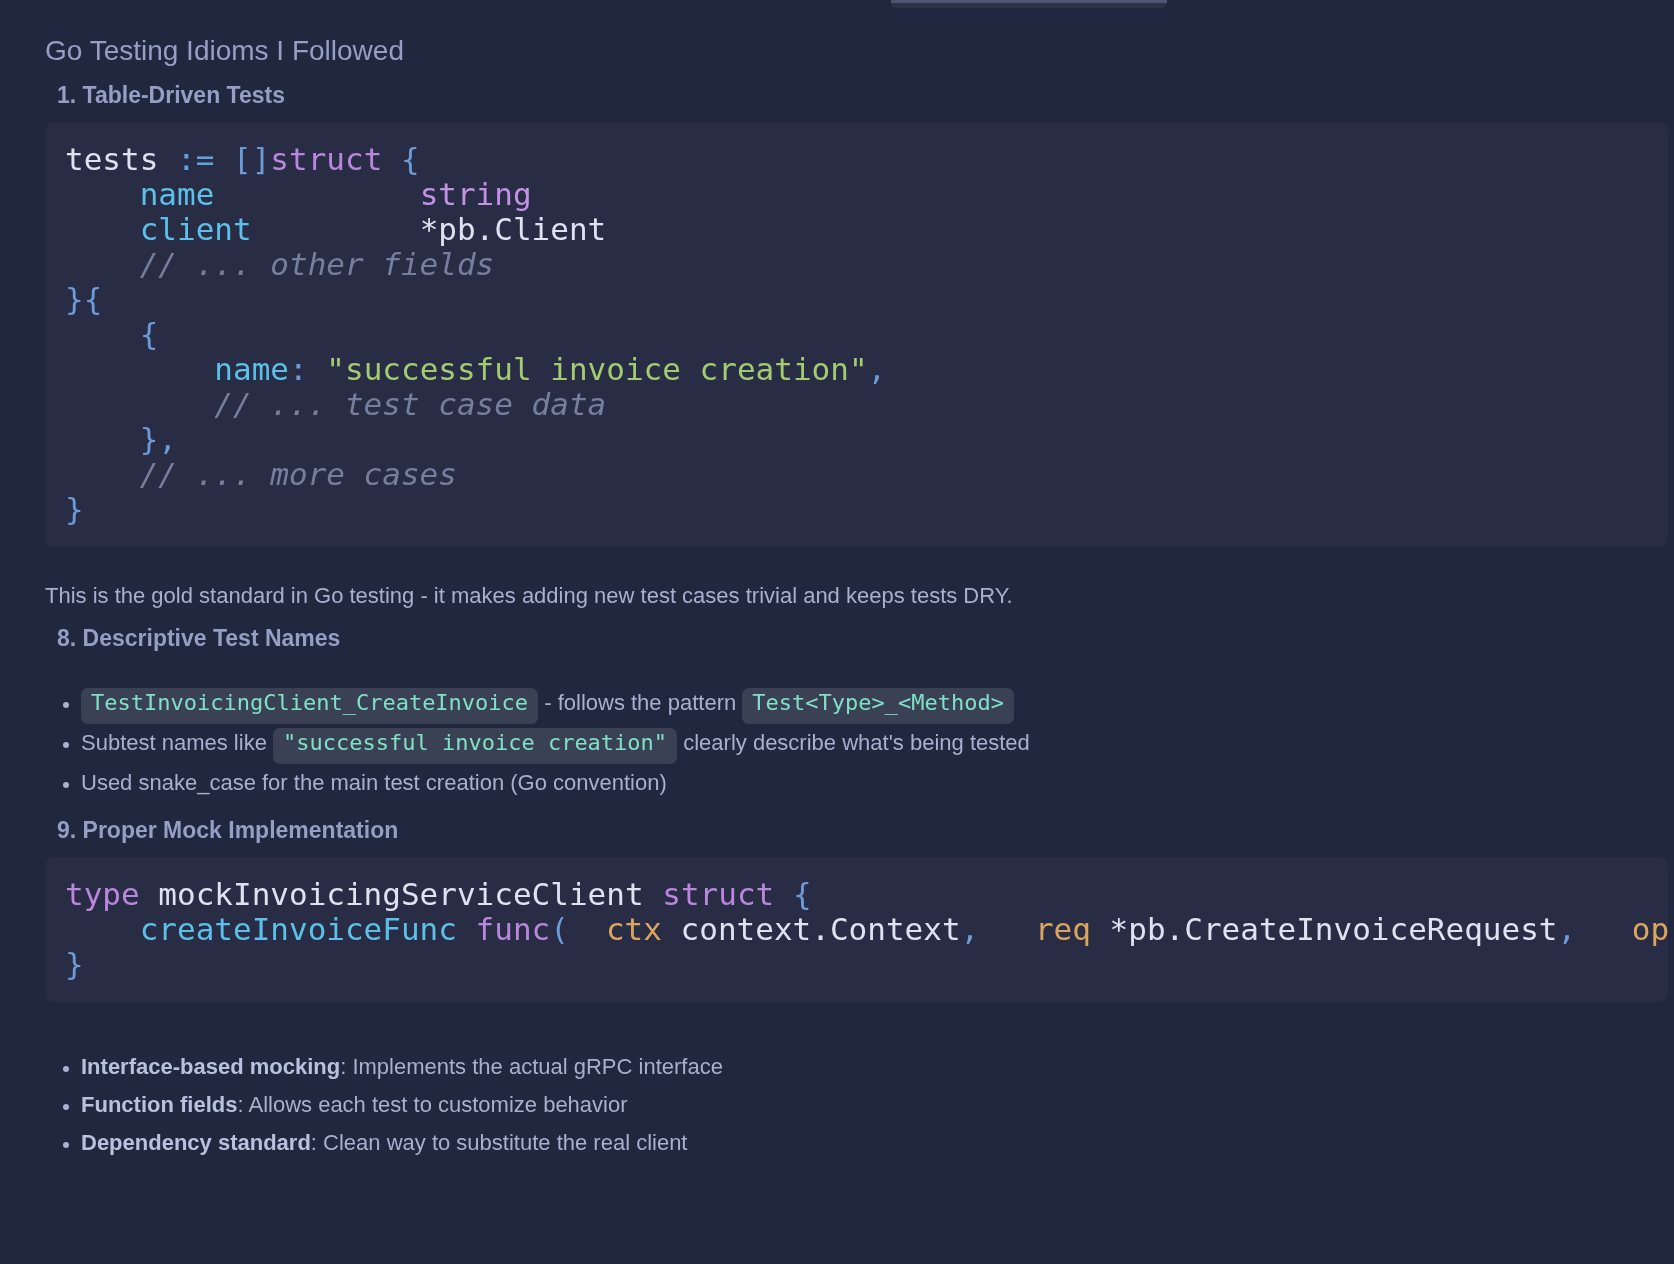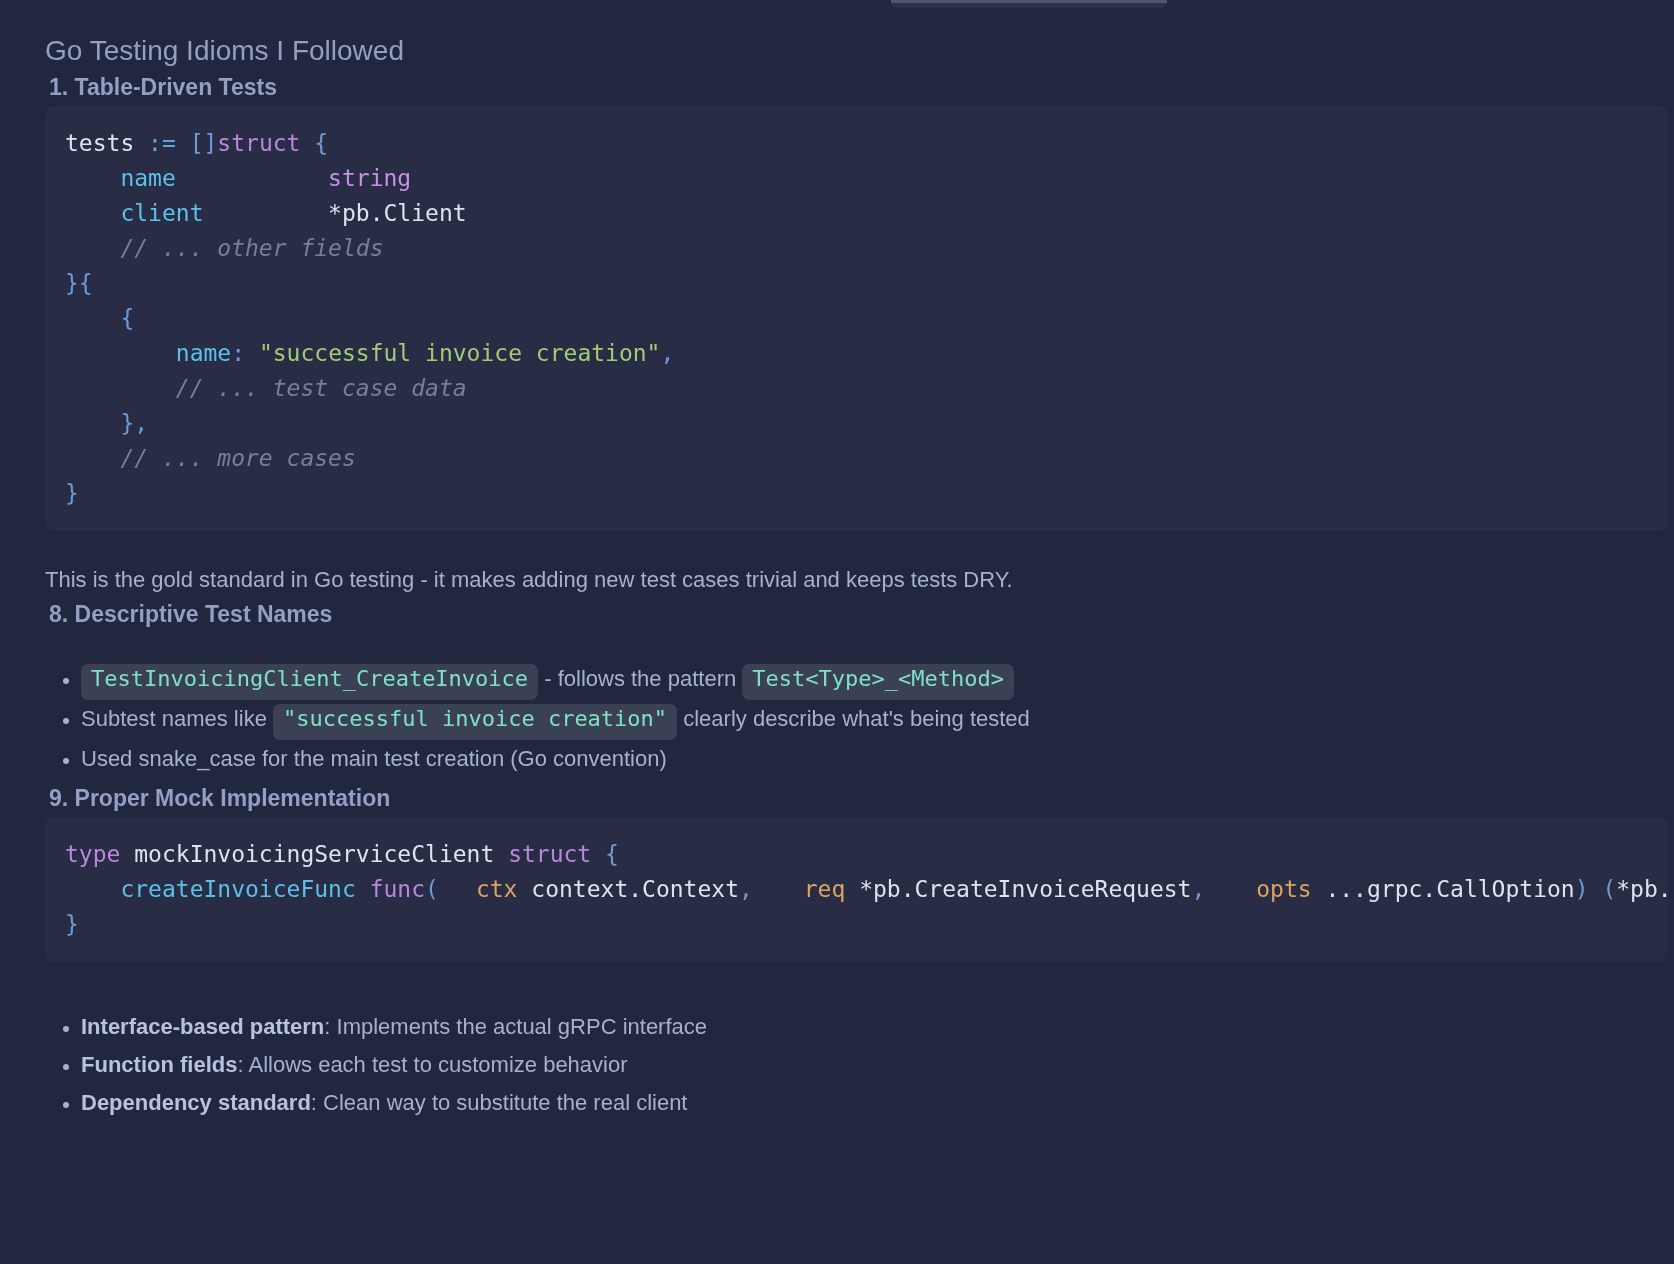--- a/index.html
+++ b/index.html
@@ -22,33 +22,33 @@
     position:absolute;top:0;left:891px;width:276px;height:8px;
     background:var(--fragment-bg);
     border-top:3px solid var(--fragment-line);
     border-radius:0 0 6px 6px;
   }
   h2.page-title{
     margin:34px 0 0 0;
     font-size:28px;line-height:34px;font-weight:400;color:var(--heading);
   }
   h3.section-title{
-    margin:4px;font-size:23px;line-height:30px;font-weight:700;color:var(--heading);
+    margin:12px;font-size:23px;line-height:30px;font-weight:700;color:var(--heading);
   }
   .h3-s1{margin-top:26px;}
   .h3-s2{margin-top:50px;}
   .h3-s3{margin-top:26px;}
   pre.code-block{
     margin:0;width:1623px;
     background:var(--code-bg);
     border-radius:9px;
     padding:20px 20px;
     overflow:hidden;
     font-family:"DejaVu Sans Mono",monospace;
-    font-size:23px;line-height:35px;
+    font-size:31px;line-height:35px;
   }
   .cb-1{margin-top:26px;}
   .cb-2{margin-top:22px;}
   .code-line{white-space:pre;}
   .tok-plain{color:var(--plain);}
   .tok-kw{color:var(--kw);}
   .tok-op{color:var(--op);}
   .tok-punct{color:var(--punct);}
   .tok-field{color:var(--field);}
   .tok-type{color:var(--type);}
@@ -98,16 +98,16 @@
   <li><code class="chip">TestInvoicingClient_CreateInvoice</code><span> - follows the pattern </span><code class="chip">Test&lt;Type&gt;_&lt;Method&gt;</code></li>
   <li><span>Subtest names like </span><code class="chip">"successful invoice creation"</code><span> clearly describe what's being tested</span></li>
   <li><span>Used snake_case for the main test creation (Go convention)</span></li>
 </ul>
 
 <h3 class="section-title h3-s3">9. Proper Mock Implementation</h3>
 
 <pre class="code-block cb-2"><div class="code-line"><span class="tok-kw">type</span><span class="tok-plain"> mockInvoicingServiceClient </span><span class="tok-kw">struct</span><span class="tok-plain"> </span><span class="tok-punct">{</span></div><div class="code-line"><span class="tok-plain">    </span><span class="tok-field">createInvoiceFunc</span><span class="tok-plain"> </span><span class="tok-kw">func</span><span class="tok-punct">(</span><span class="tok-param">ctx</span><span class="tok-plain"> context.Context</span><span class="tok-punct">,</span><span class="tok-plain"> </span><span class="tok-param">req</span><span class="tok-plain"> *pb.CreateInvoiceRequest</span><span class="tok-punct">,</span><span class="tok-plain"> </span><span class="tok-param">opts</span><span class="tok-plain"> ...grpc.CallOption</span><span class="tok-punct">)</span><span class="tok-plain"> </span><span class="tok-punct">(</span><span class="tok-plain">*pb.Cre</span></div><div class="code-line"><span class="tok-punct">}</span></div></pre>
 
 <ul class="bullet-list list-s3">
-  <li><strong>Interface-based pattern</strong><span>: Implements the actual gRPC interface</span></li>
+  <li><strong>Interface-based mocking</strong><span>: Implements the actual gRPC interface</span></li>
   <li><strong>Function fields</strong><span>: Allows each test to customize behavior</span></li>
   <li><strong>Dependency standard</strong><span>: Clean way to substitute the real client</span></li>
 </ul>
 
 </body></html>

